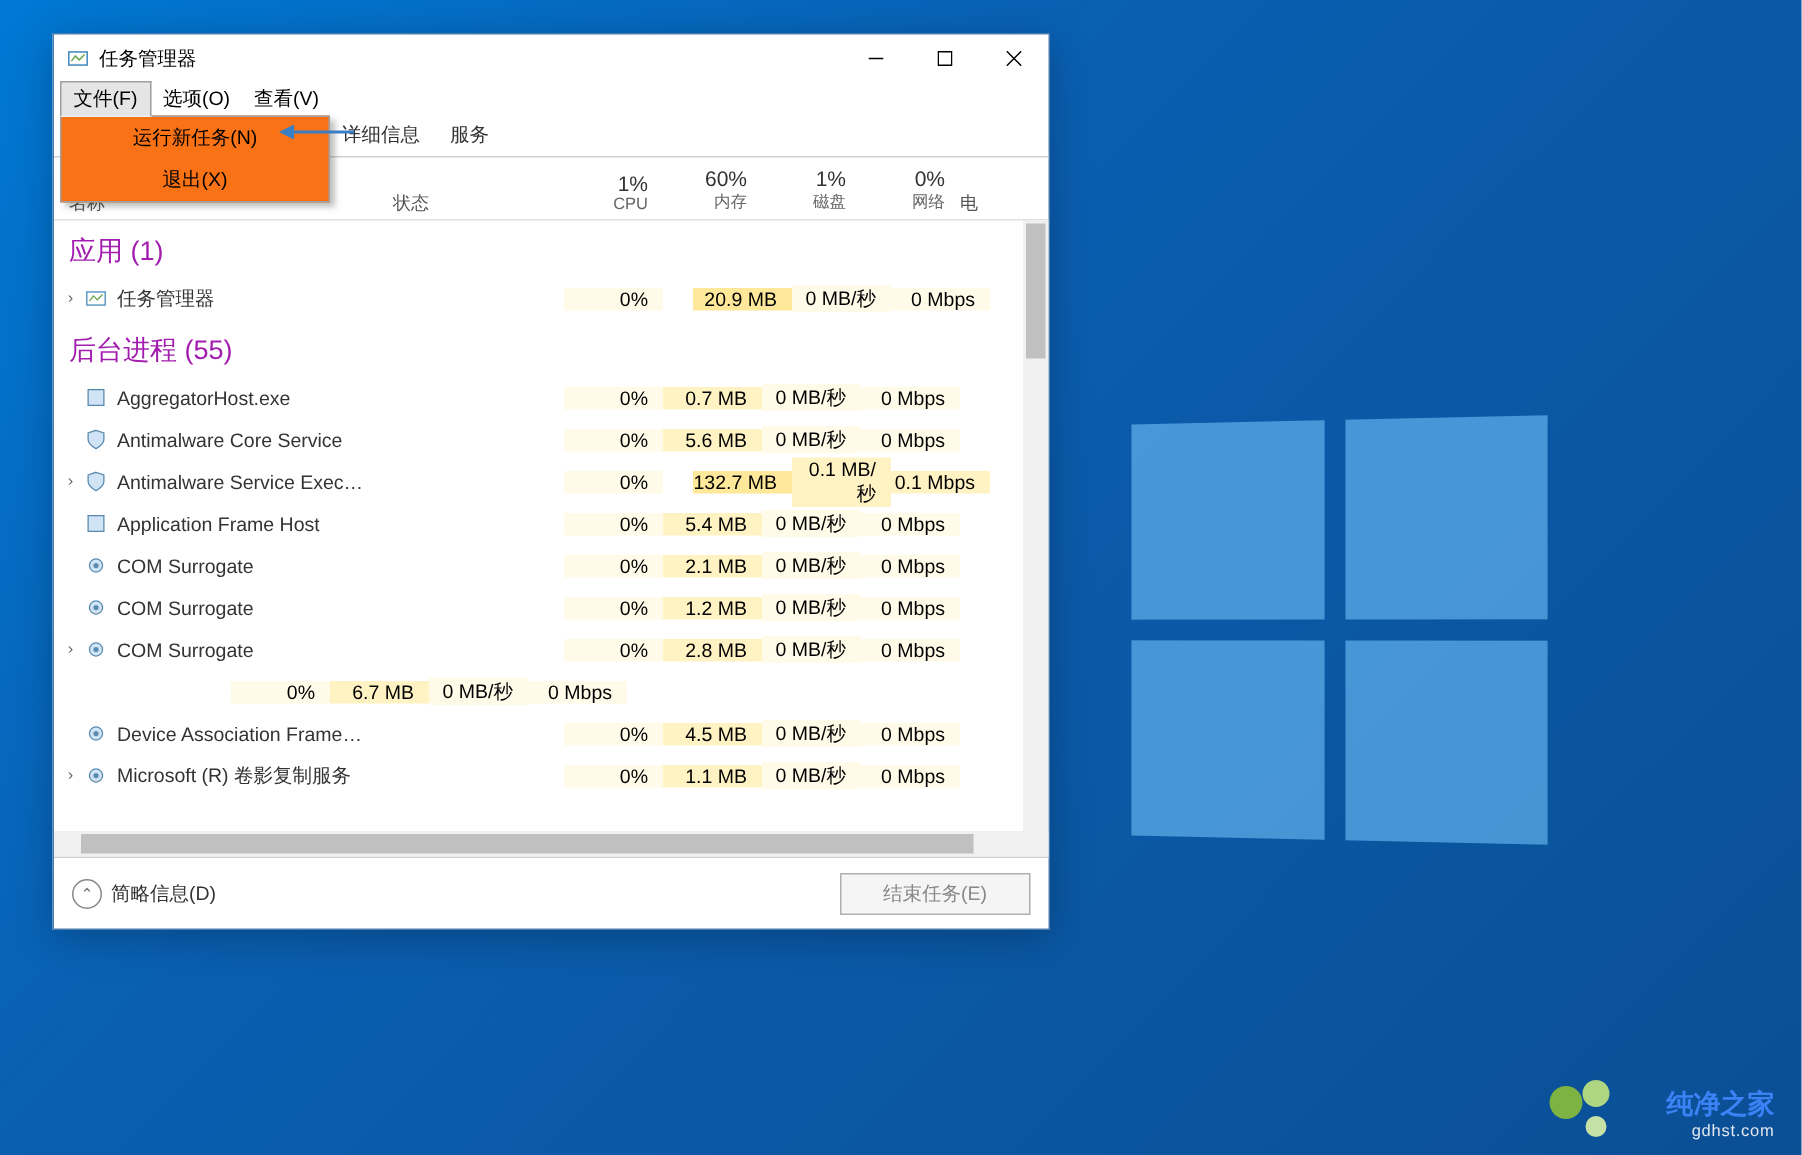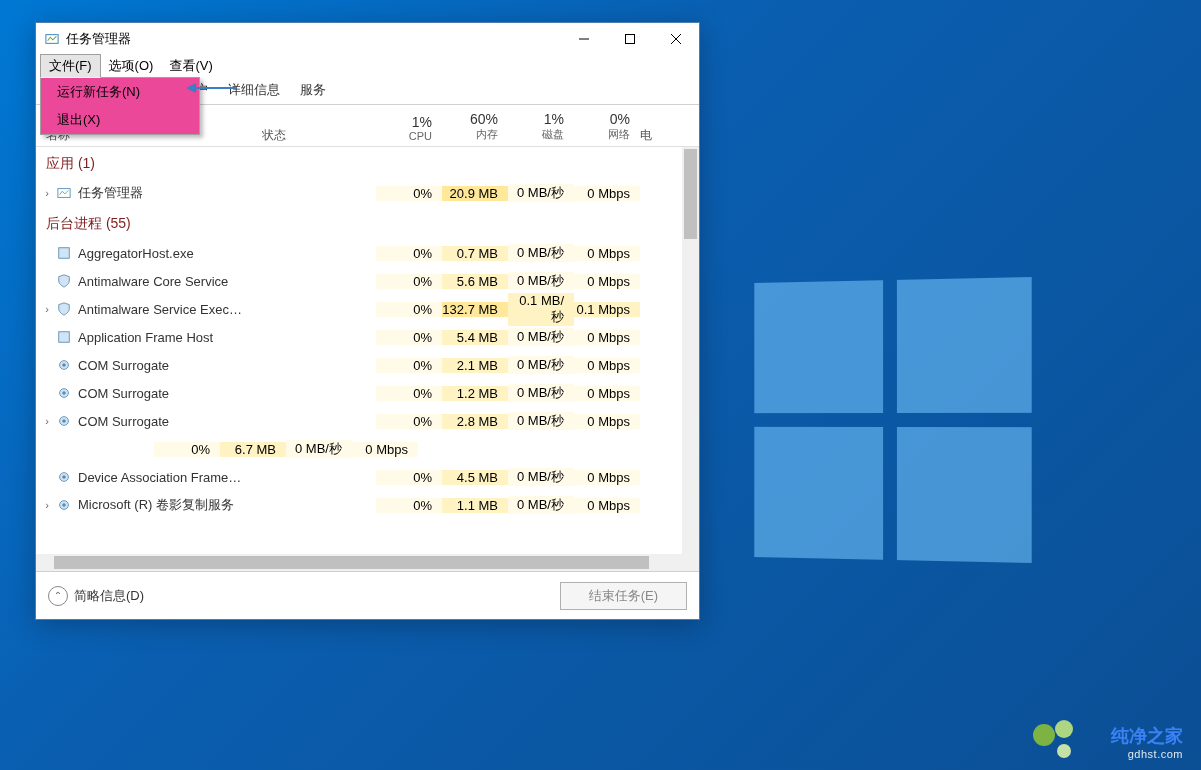--- a/index.html
+++ b/index.html
@@ -20,21 +20,21 @@
 .tb-icon { width:16px; height:16px; display:inline-flex; align-items:center; justify-content:center; }
 .tb-icon svg { width:14px; height:14px; }
 .tb-title { margin-left:6px; font-size:13px; color:#000; }
 .tb-controls { margin-left:auto; display:flex; }
 .tb-btn { width:46px; height:32px; display:flex; align-items:center; justify-content:center; color:#000; font-size:12px; }
 
 .menubar { height:22px; display:flex; align-items:center; padding:0 4px; font-size:13px; position:relative; }
 .menubar .mitem { padding:2px 8px; cursor:default; }
 .menubar .mitem.open { background:#e5e5e5; border:1px solid #a0a0a0; border-bottom:1px solid #f0f0f0; position:relative; z-index:21; }
 
-.dropdown { position:absolute; left:4px; top:22px; width:160px; background:#ec4899; border:1px solid #a0a0a0; box-shadow:3px 3px 4px rgba(0,0,0,.25); z-index:20; }
+.dropdown { position:absolute; left:4px; top:22px; width:180px; background:#f97316; border:1px solid #a0a0a0; box-shadow:3px 3px 4px rgba(0,0,0,.25); z-index:20;text-align:center; }
 .dropdown .ditem { padding:5px 16px; font-size:13px; }
 .arrow-hint { position:absolute; left:150px; top:26px; z-index:22; color:#3a7fc4; }
 .arrow-hint svg { width:50px; height:14px; }
 
 .tabbar { height:28px; display:flex; align-items:flex-end; padding-left:6px; font-size:13px; border-bottom:1px solid #d0d0d0; }
 .tabbar .tab { padding:5px 10px; color:#333; }
 .tabbar .tab.hidden { visibility:hidden; }
 
 .col-headers { display:flex; height:42px; border-bottom:1px solid #e0e0e0; font-size:12px; color:#555; }
 .col-name { width:222px; padding:22px 0 0 10px; }
@@ -43,33 +43,33 @@
 .mcol .pct { font-size:14px; color:#333; }
 .mcol .lbl { font-size:11px; color:#666; }
 .col-extra { width:12px; padding:22px 0 0 0; }
 
 .table-body { flex:1; overflow:hidden; position:relative; }
 .scrollbar-v { position:absolute; right:0; top:0; width:17px; height:100%; background:#f0f0f0; }
 .scrollbar-v .thumb { position:absolute; left:2px; width:13px; background:#c0c0c0; }
 .scrollbar-h { height:17px; background:#f0f0f0; position:relative; }
 .scrollbar-h .thumb { position:absolute; top:2px; height:13px; background:#c0c0c0; }
 
-.section-title { padding:8px 0 6px 10px; font-size:14px; color:#7f1d1d; }
+.section-title { padding:8px 0 6px 10px; font-size:18px; color:#a21caf; }
 .row { display:flex; height:28px; align-items:center; font-size:13px; }
 .row .c-name { width:222px; display:flex; align-items:center; padding-left:4px; color:#333;}
 .row .c-status { width:118px; }
 .row .c-metric { width:66px; text-align:right; padding-right:10px; }
 .expander { width:14px; text-align:center; color:#666; font-size:11px; }
 .ricon { width:16px; height:16px; margin:0 6px 0 2px; display:inline-flex; align-items:center; justify-content:center; }
 .ricon svg { width:14px; height:14px; }
 .rtext { white-space:nowrap; overflow:hidden; text-overflow:ellipsis; max-width:170px; }
 
 .heat-low { background:#fffbe8; }
 .heat-mid { background:#fff3c4; }
-.heat-high { background:#ffe89a; }
+.heat-high { background:#ffe89a;margin-left:20px; }
 
 .footer { height:48px; border-top:1px solid #d0d0d0; display:flex; align-items:center; padding:0 12px; }
 .fewer { display:flex; align-items:center; font-size:13px; color:#333; gap:6px; }
 .fewer .circ { width:20px; height:20px; border:1.5px solid #888; border-radius:50%; display:flex; align-items:center; justify-content:center; font-size:10px; color:#666; }
 .end-task { margin-left:auto; padding:4px 28px; border:1px solid #b0b0b0; background:#f5f5f5; color:#888; font-size:13px; }
 </style>
 </head>
 <body>
 
 <div class="win-logo">

